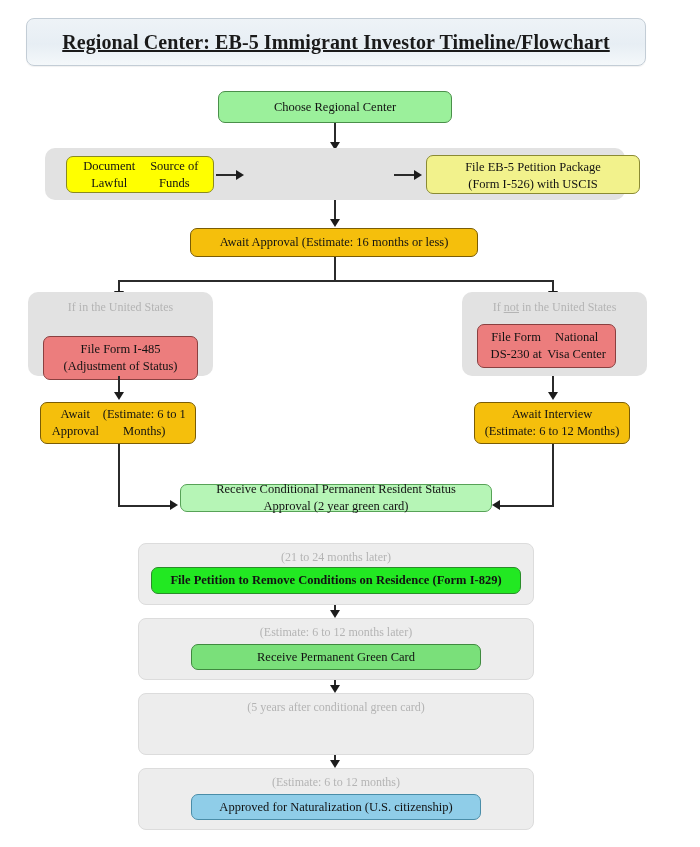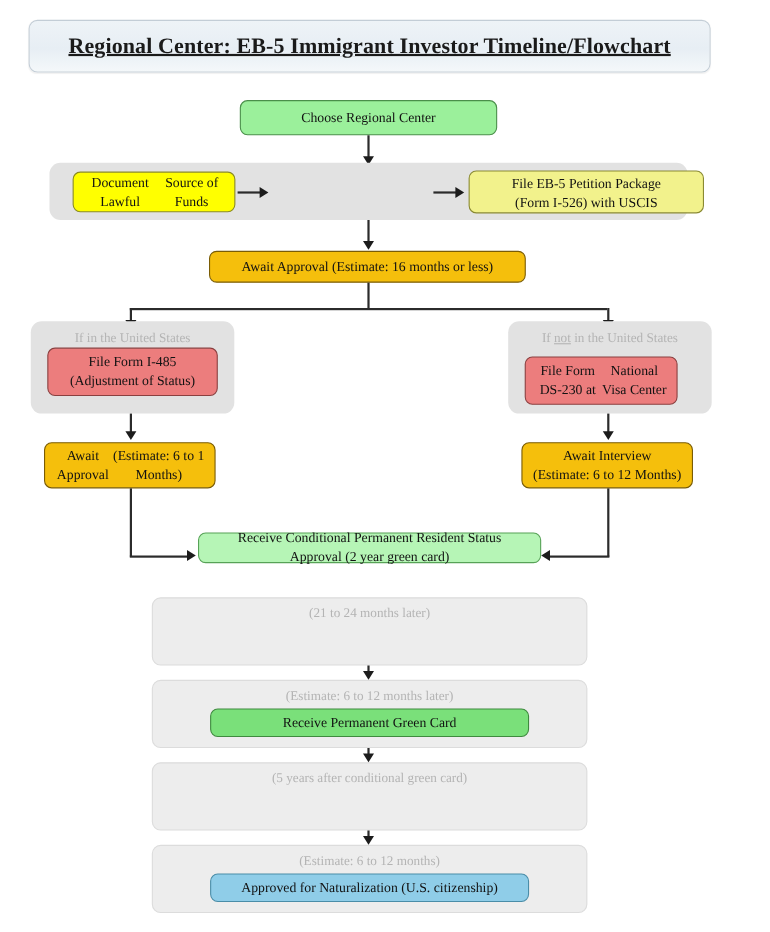--- a/index.html
+++ b/index.html
@@ -152,21 +152,21 @@
   <div class="ln vline" style="left:334px; top:257px; height:24px;"></div>
   <div class="ln hline" style="left:118px; top:280px; width:434px;"></div>
   <div class="ln vline" style="left:118px; top:280px; height:14px;"></div>
   <div class="arrow-down" style="left:114px; top:291px;"></div>
   <div class="ln vline" style="left:552px; top:280px; height:14px;"></div>
   <div class="arrow-down" style="left:548px; top:291px;"></div>
 
   <div class="panel" style="left:28px; top:292px; width:185px; height:84px;">
     <span class="panel-label" style="top:8px;">If in the United States</span>
   </div>
-  <div class="node salmon" style="left:43px; top:316px; width:155px; height:44px; flex-direction:column;">
+  <div class="node salmon" style="left:43px; top:336px; width:155px; height:44px; flex-direction:column;">
     <span class="lbl">File Form I-485</span>
     <span class="lbl">(Adjustment of Status)</span>
   </div>
 
   <div class="panel" style="left:462px; top:292px; width:185px; height:84px;">
     <span class="panel-label" style="top:8px;">
       <span>If </span><u>not</u><span> in the United States</span>
     </span>
   </div>
   <div class="node salmon" style="left:477px; top:324px; width:139px; height:44px; flex-direction:row;">
@@ -198,20 +198,23 @@
   <div class="arrow-left" style="left:492px; top:500px;"></div>
 
   <div class="node green-pale" style="left:180px; top:484px; width:312px; height:28px; flex-direction:column;">
     <span class="lbl">Receive Conditional Permanent Resident Status</span>
     <span class="lbl">Approval (2 year green card)</span>
   </div>
 
   <div class="panel-light" style="left:138px; top:543px; width:396px; height:62px;">
     <span class="panel-label" style="top:6px;">(21 to 24 months later)</span>
   </div>
+  <div class="node green-bright" style="left:151px; top:567px; width:370px; height:27px; font-size:12.5px;">
+    <span class="lbl">File Petition to Remove Conditions on Residence (Form I-829)</span>
+  </div>
 
   <div class="panel-light" style="left:138px; top:618px; width:396px; height:62px;">
     <span class="panel-label" style="top:6px;">(Estimate: 6 to 12 months later)</span>
   </div>
   <div class="node green-mid" style="left:191px; top:644px; width:290px; height:26px;">
     <span class="lbl">Receive Permanent Green Card</span>
   </div>
 
   <div class="ln vline" style="left:334px; top:605px; height:7px;"></div>
   <div class="arrow-down" style="left:330px; top:610px;"></div>

